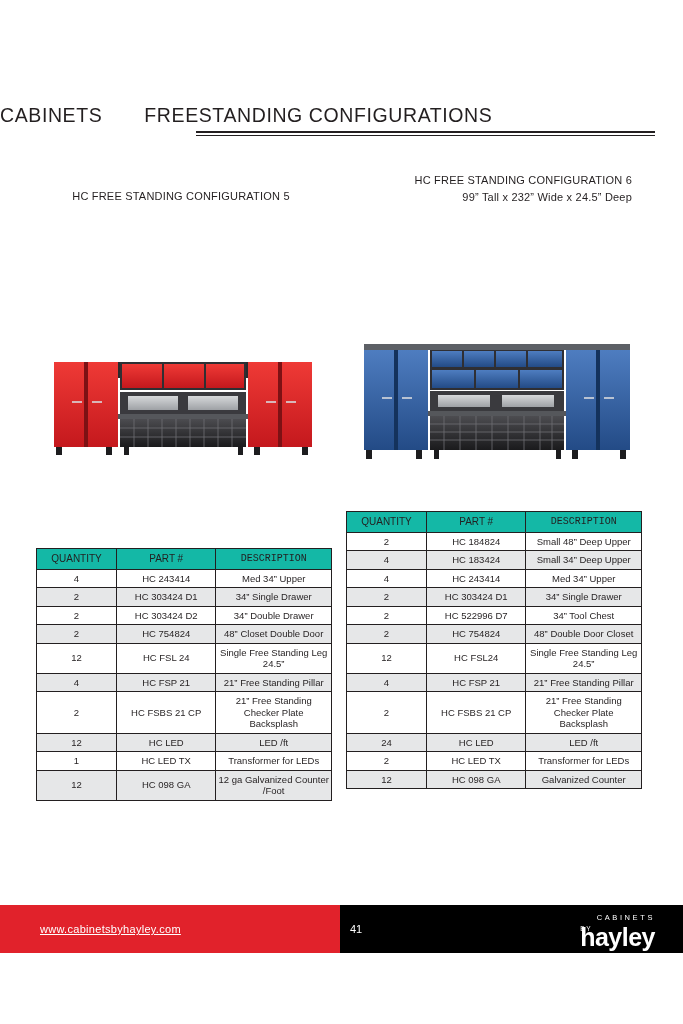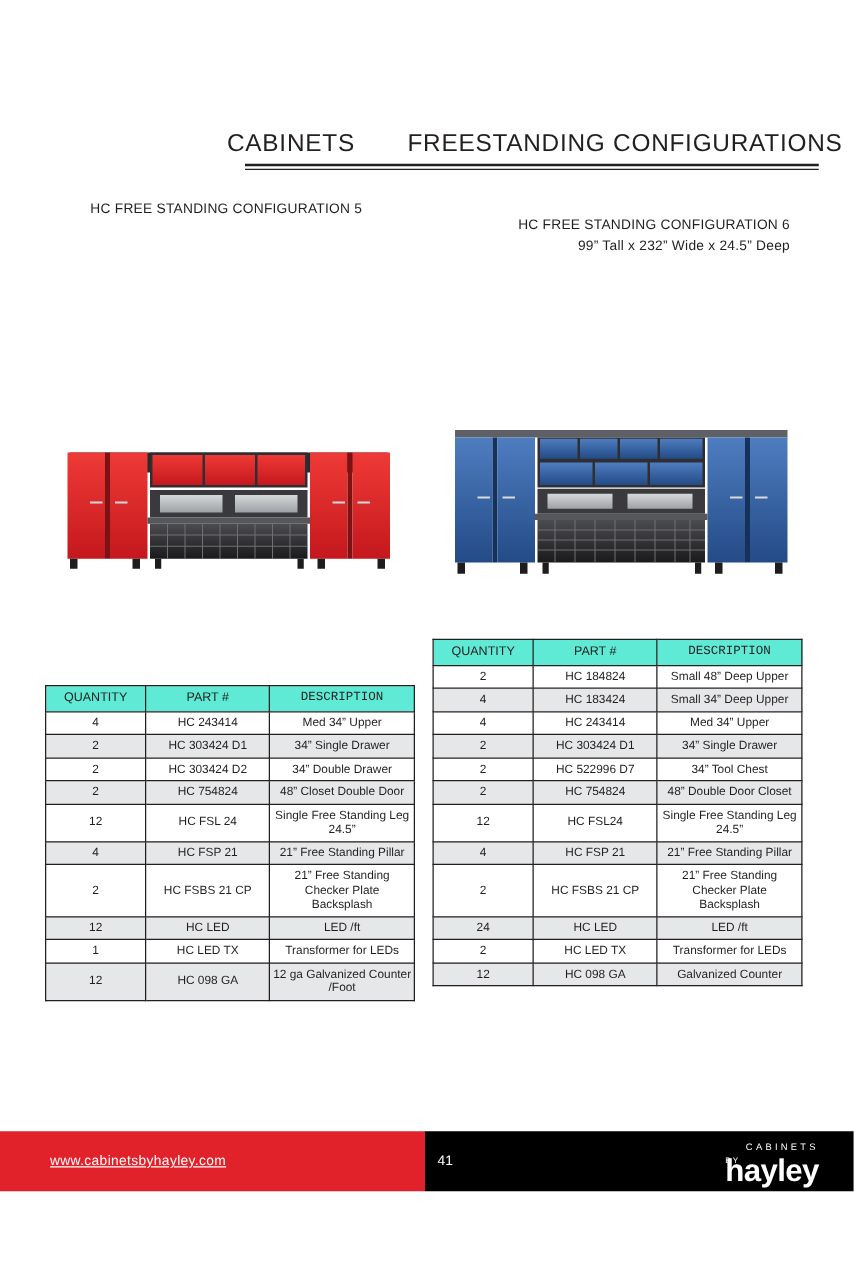--- a/index.html
+++ b/index.html
@@ -15,21 +15,21 @@
     color: #231f20;
     overflow: hidden;
   }
 
   
   .page-header {
     position: absolute;
     top: 104px;
     left: 0;
     width: 674px;
-    text-align: right;
+    text-align: left;
   }
   .header-title {
     font-size: 19.5px;
     letter-spacing: 0.6px;
     color: #231f20;
     font-weight: 400;
     display: inline-block;
   }
   .header-title .word-gap {
     display: inline-block;
@@ -56,21 +56,21 @@
   .config-caption {
     position: absolute;
     text-align: center;
     font-size: 11px;
     line-height: 17px;
     color: #231f20;
     letter-spacing: 0.2px;
   }
   #caption-left {
     left: 36px;
-    top: 159px;
+    top: 188px;
     width: 290px;
   }
   #caption-right {
     left: 342px;
     top: 172px;
     width: 290px;
     text-align: right;
   }
   .caption-sub {
     display: block;
@@ -115,21 +115,21 @@
     border: 1px solid #231f20;
     text-align: center;
     vertical-align: middle;
     padding: 3px 2px;
     line-height: 11.5px;
     font-weight: 400;
   }
   .parts-table thead th {
     font-size: 10px;
     padding: 4px 2px;
-    background: #5eead4;
+    background: #14b8a6;
   }
   .parts-table tr.shaded td {
     background: #e6e7e8;
   }
   .col-qty { width: 78px; }
   .col-part { width: 102px; }
   .col-desc { width: 116px; font-family: Liberation Mono, monospace; }
 
   
   .footer {

